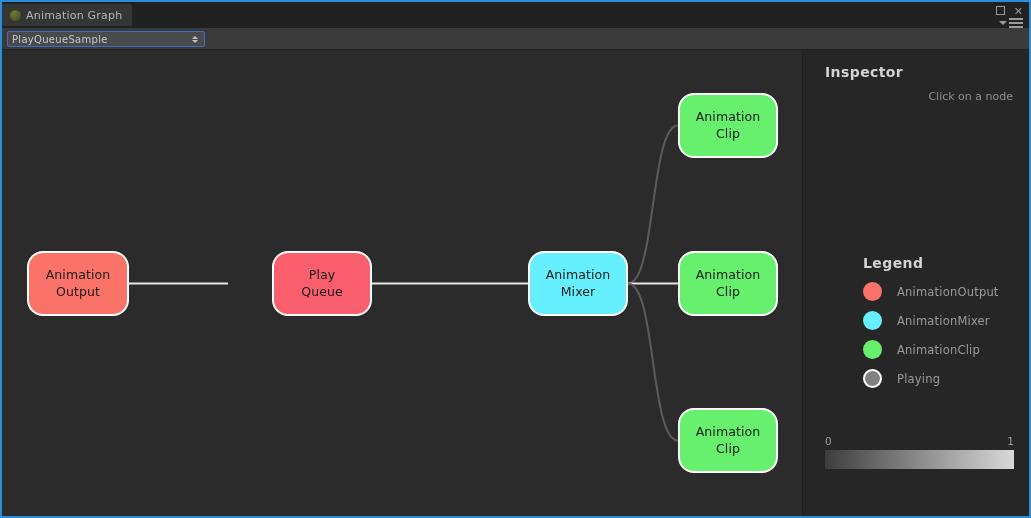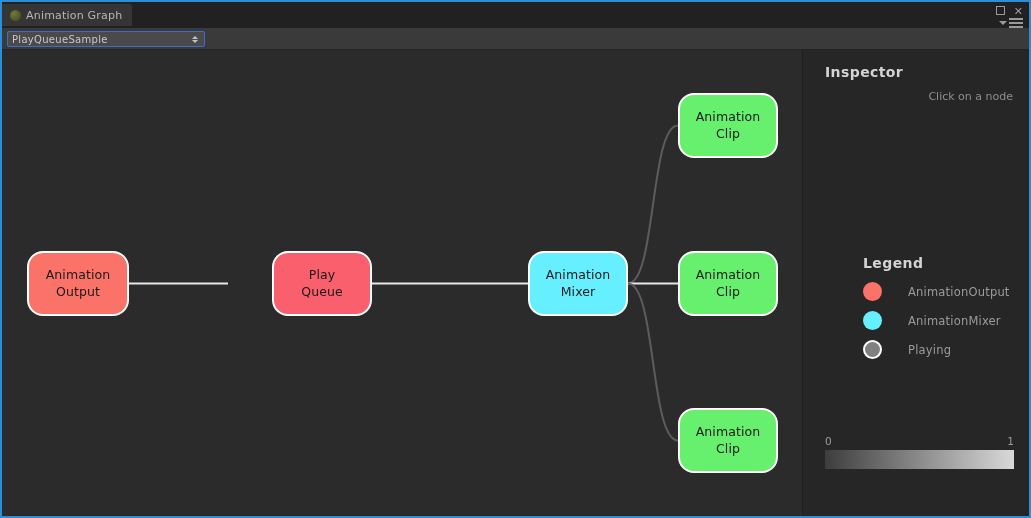--- a/index.html
+++ b/index.html
@@ -177,21 +177,21 @@
     margin-top: 9px;
     color: #8e8e8e;
     font-size: 11px;
     line-height: 1.45;
     text-align: right;
     padding-right: 6px;
   }
 
   .legend { position: absolute; left: 22px; top: 205px; right: 10px; margin-left: 38px; }
   .legend-list { margin-top: 11px; display: flex; flex-direction: column; gap: 10px; }
-  .legend-row { display: flex; align-items: center; gap: 26px; }
+  .legend-row { display: flex; align-items: center; gap: 15px; }
   .legend-dot { width: 19px; height: 19px; border-radius: 50%; flex: none; }
   .legend-label { color: #9b9b9b; font-size: 11.5px; letter-spacing: .2px; }
 
   .edge-weight { position: absolute; left: 22px; top: 376px; width: 189px; }
   .ew-scale {
     display: flex;
     justify-content: space-between;
     color: #9b9b9b;
     font-size: 10.5px;
     margin-top: 9px;
@@ -303,20 +303,24 @@
       <div class="legend-list" id="legend-list">
           <div class="legend-row">
             <span class="legend-dot" style="background: rgb(250, 114, 104);"></span>
             <span class="legend-label">AnimationOutput</span>
           </div>
           <div class="legend-row">
             <span class="legend-dot" style="background: rgb(102, 240, 255);"></span>
             <span class="legend-label">AnimationMixer</span>
           </div>
           <div class="legend-row">
+            <span class="legend-dot" style="background: rgb(102, 240, 110);"></span>
+            <span class="legend-label">AnimationClip</span>
+          </div>
+          <div class="legend-row">
             <span class="legend-dot" style="background: rgb(128, 128, 128); border: 2px solid rgb(255, 255, 255);"></span>
             <span class="legend-label">Playing</span>
           </div>
         </div>
     </div>
 
     <div class="edge-weight">
       <div class="ew-scale">
         <span>0</span>
         <span>1</span>

